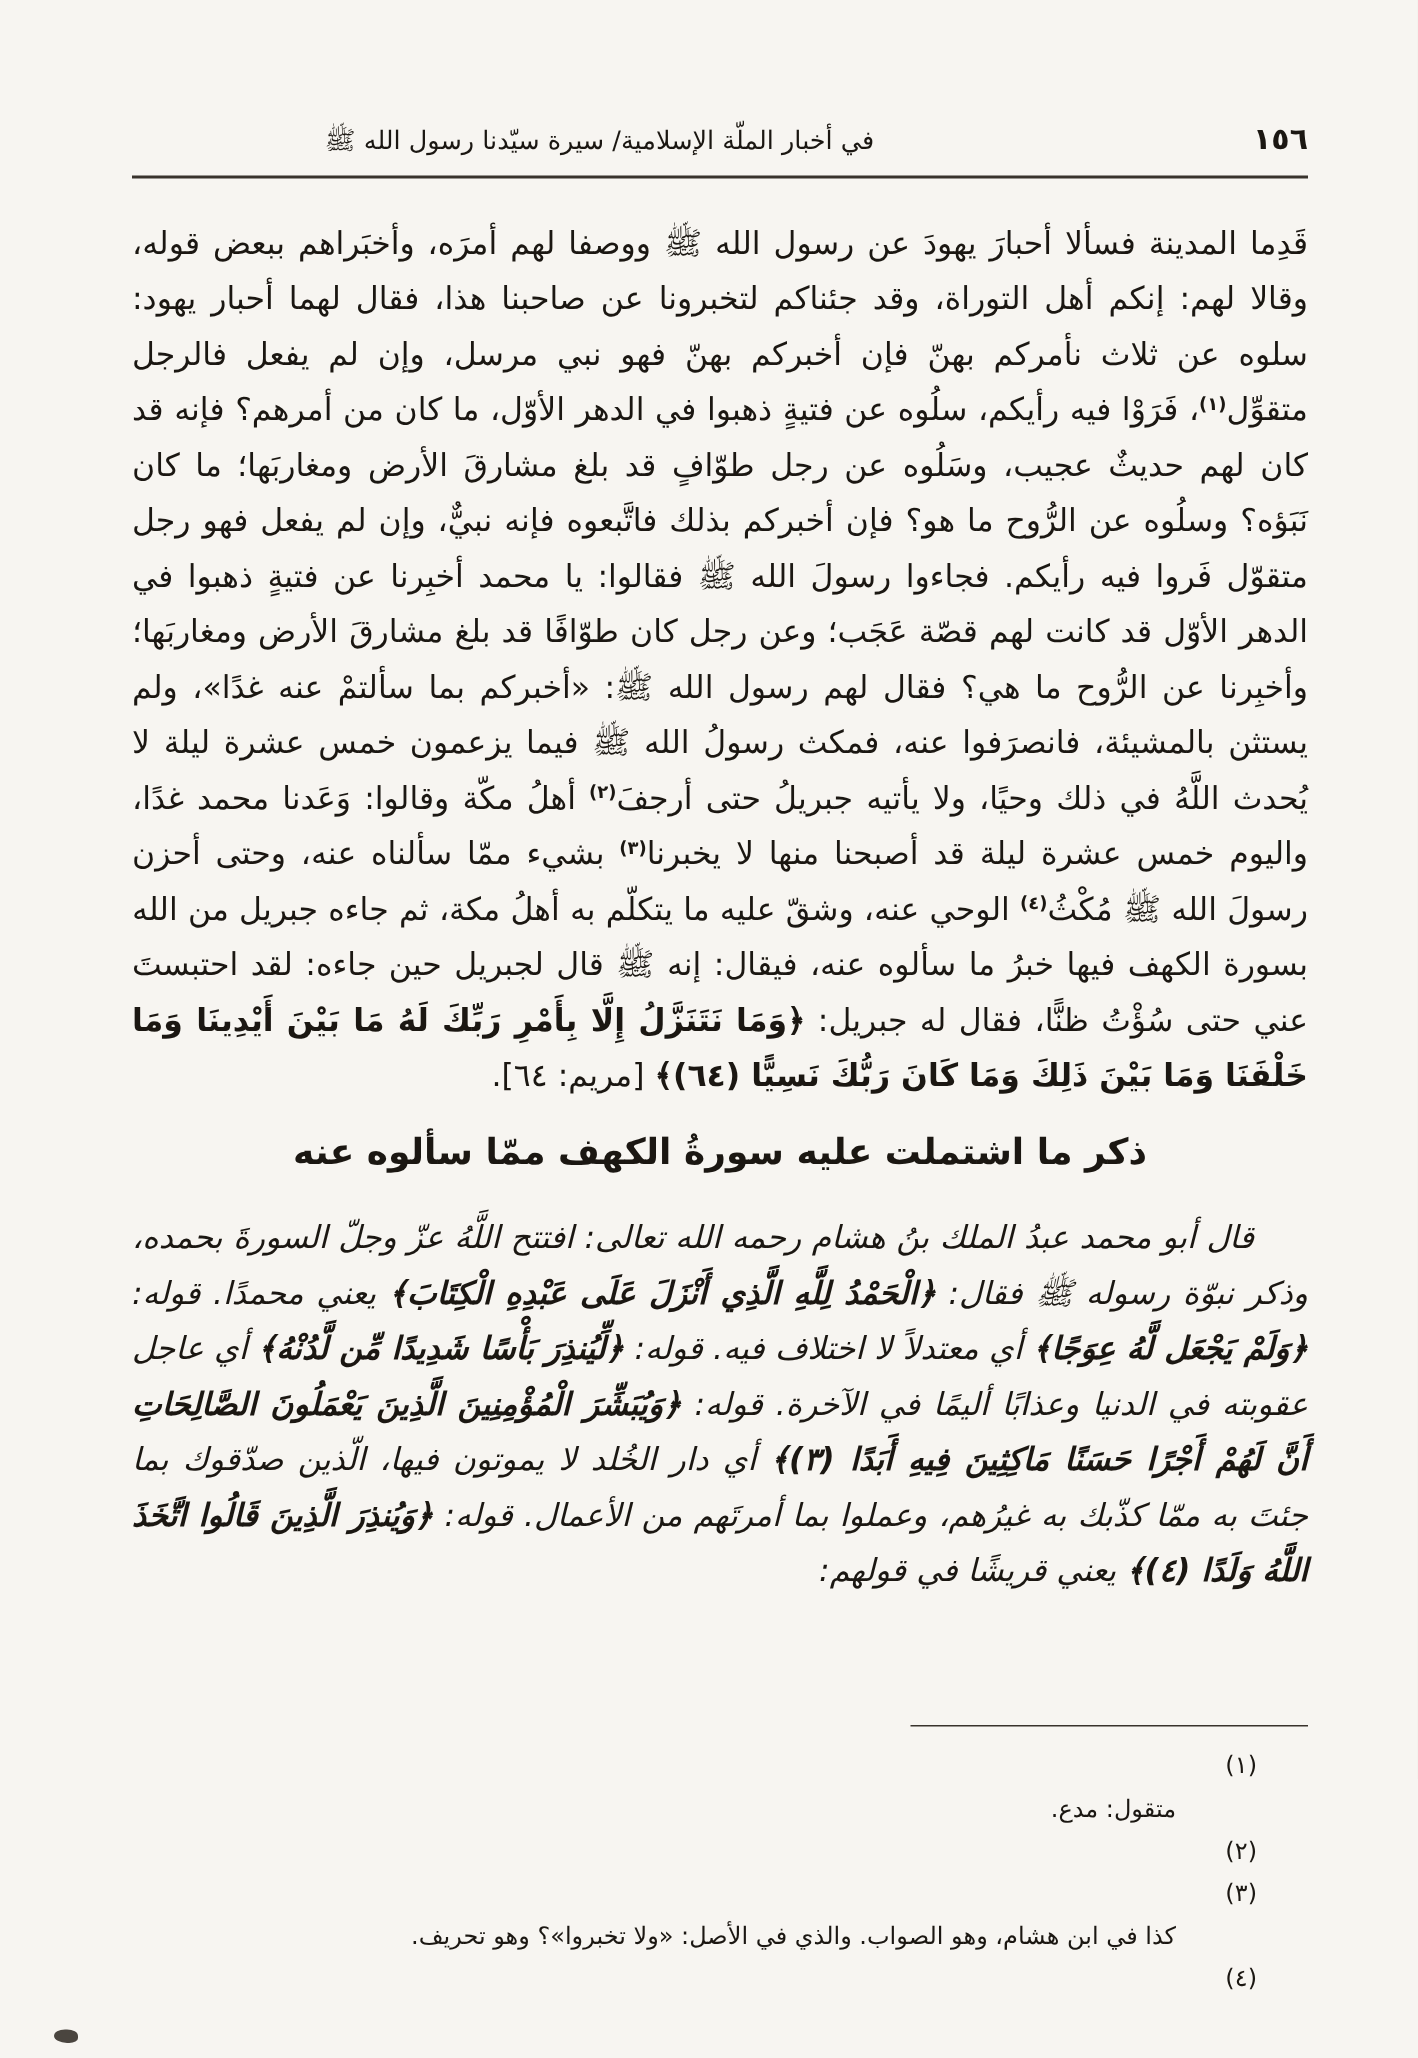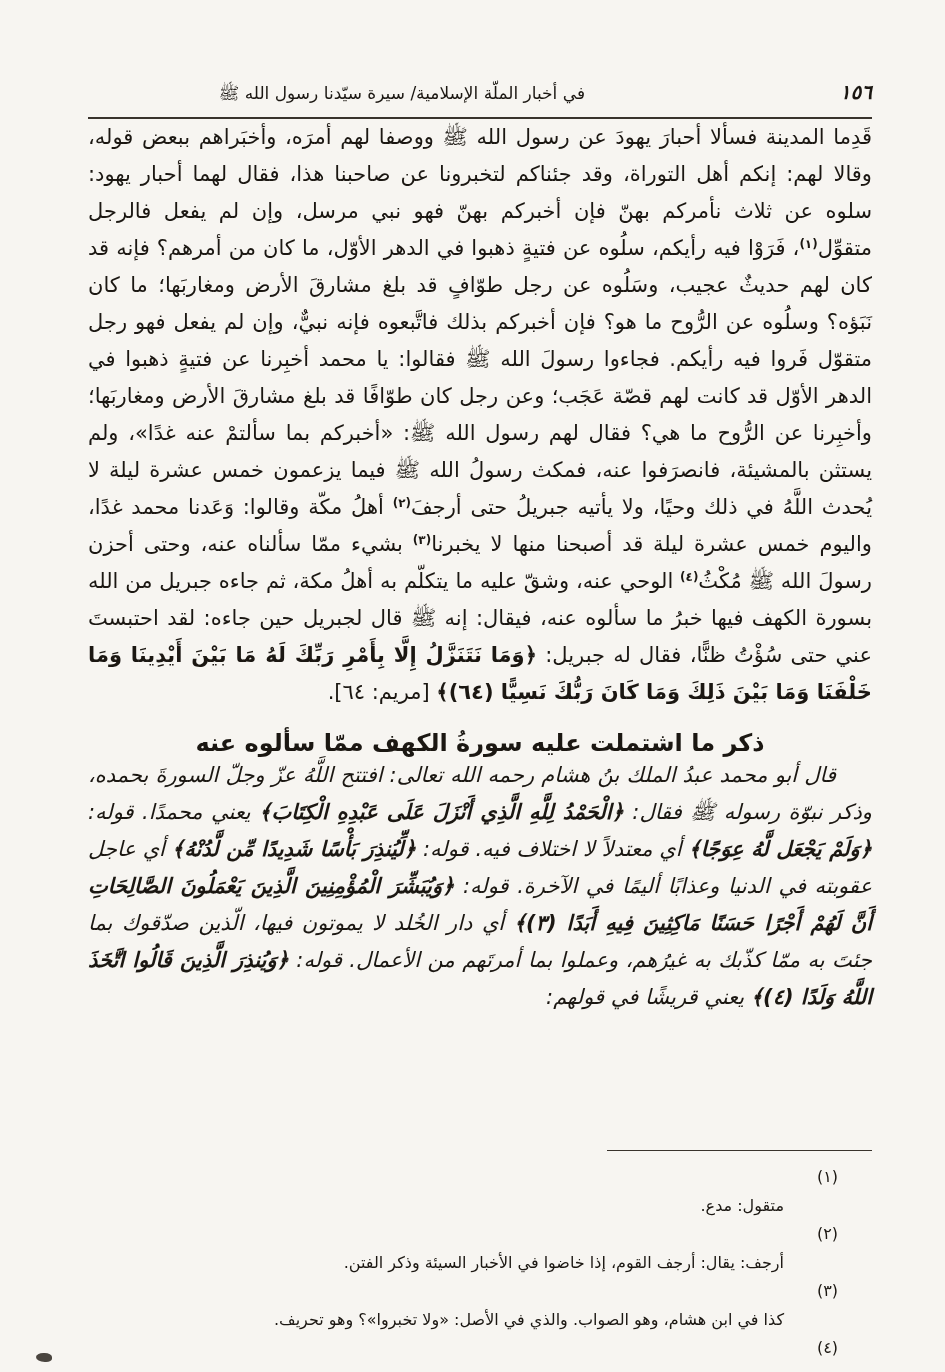--- a/index.html
+++ b/index.html
@@ -21,38 +21,38 @@
   
   .page-header {
     display: flex;
     align-items: baseline;
   }
   .page-number {
     flex: 0 0 auto;
     font-size: 20px;
     font-weight: bold;
     letter-spacing: 1px;
-    font-style: italic;
   }
   .header-title {
     flex: 1;
     text-align: center;
     padding-right: 124px; 
     font-size: 17px;
     font-weight: normal;
   }
   .header-rule {
     border-top: 2px solid #39332c;
     margin-top: 9px;
   }
   
   .body-para {
     font-size: 21px;
     line-height: 37px;
     text-align: justify;
+    margin-top: 25px;
   }
   .body-para.indent { text-indent: 36px; font-style: italic; }
   .seg-quran { font-weight: bold; }
   .seg-sup {
     font-size: 12px;
     vertical-align: 7px;
     line-height: 0;
     font-weight: bold;
   }
   .section-heading {
@@ -117,21 +117,20 @@
 
   <footer class="footnotes">
     <div class="footnote-rule"></div>
 
     <div class="footnote-row">
       <span class="fn-num">(١)</span>
       <span class="fn-text">متقول: مدع.</span>
     </div>
     <div class="footnote-row">
       <span class="fn-num">(٢)</span>
-      <span class="fn-text">أرجف: يقال: أرجف القوم، إذا خاضوا في الأخبار السيئة وذكر الفتن.</span>
     </div>
     <div class="footnote-row">
       <span class="fn-num">(٣)</span>
       <span class="fn-text">كذا في ابن هشام، وهو الصواب. والذي في الأصل: «ولا تخبروا»؟ وهو تحريف.</span>
     </div>
     <div class="footnote-row">
       <span class="fn-num">(٤)</span>
     </div>
   </footer>
 

